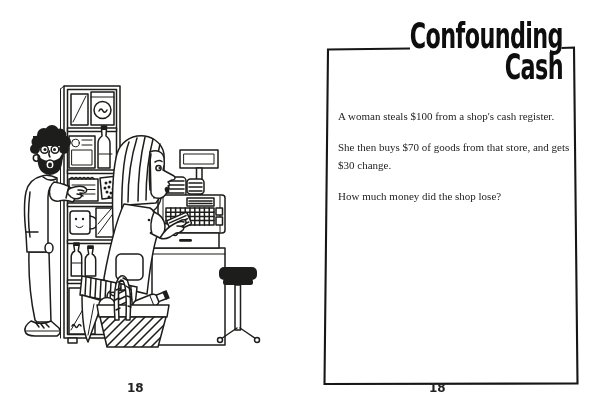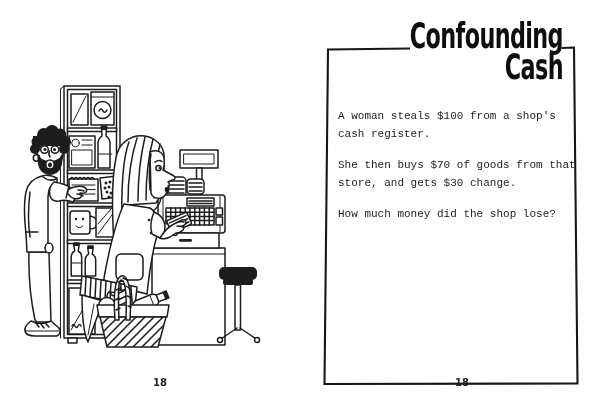--- a/index.html
+++ b/index.html
@@ -5,24 +5,24 @@
   html,body{margin:0;padding:0;background:#ffffff;}
   .spread{position:relative;width:600px;height:420px;background:#ffffff;overflow:hidden;
           font-family:"Liberation Sans",sans-serif;}
   .illu{position:absolute;left:16px;top:80px;width:250px;height:270px;}
   .frame-svg{position:absolute;left:0;top:0;width:600px;height:420px;pointer-events:none;}
   .title{position:absolute;top:20px;right:37px;text-align:right;color:#0e0e0e;
          font-family:"DejaVu Sans",sans-serif;font-weight:bold;font-size:36px;
          line-height:31px;letter-spacing:-1px;transform:scaleX(0.62);transform-origin:top right;
          white-space:nowrap;}
   .puzzle-text{position:absolute;left:338px;top:107px;width:246px;color:#1e1e1e;
-               font-family:Liberation Mono, monospace;font-size:11px;line-height:18px;}
+               font-family:Liberation Serif, serif;font-size:11px;line-height:18px;}
   .puzzle-text p{margin:0 0 13px 0;}
-  .pageno{position:absolute;bottom:32px;width:40px;text-align:right;color:#222;
-          font-size:10px;font-weight:bold;font-family:"DejaVu Sans",sans-serif;}
+  .pageno{position:absolute;bottom:25px;width:40px;text-align:left;color:#222;
+          font-size:12px;font-weight:bold;font-family:"DejaVu Sans",sans-serif;}
   .pageno.l{left:127px;} .pageno.r{left:429px;}
   .ink{stroke:#1d1d1b;fill:none;stroke-width:1.5;stroke-linecap:round;stroke-linejoin:round;}
   .fw{fill:#ffffff;} .fi{fill:#1d1d1b;stroke:none;} .thin{stroke-width:1;} 
 </style>
 </head>
 <body>
 
 <div class="spread">
 
   <div>

